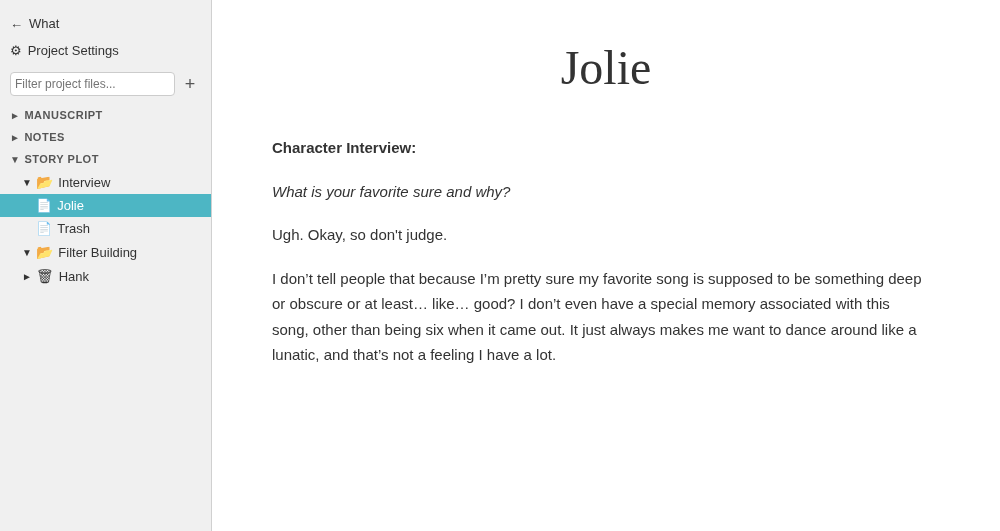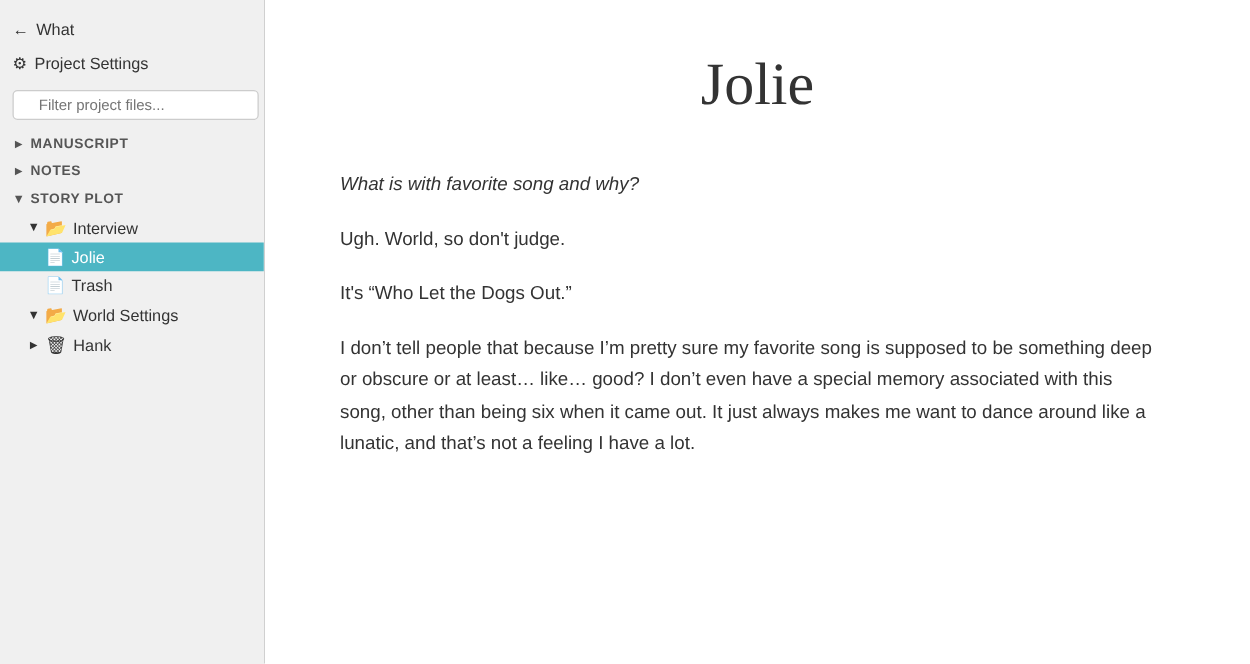--- a/index.html
+++ b/index.html
@@ -47,21 +47,21 @@
       display: flex;
       align-items: center;
       gap: 4px;
       margin: 8px 0;
     }
 
     .filter-input {
       flex: 1;
       border: 1px solid #ccc;
       border-radius: 4px;
-      padding: 4px 20px;
+      padding: 4px 4px;
       font-size: 12px;
       background: #fff;
       color: #0f766e;
       outline: none;
     }
 
     .add-btn {
       width: 22px;
       height: 22px;
       background: none;
@@ -213,34 +213,36 @@
     </div>
 
     <div class="nav-item indent-2">
       <span class="doc-icon">📄</span>
       <span>Trash</span>
     </div>
 
     <div class="nav-item indent-1">
       <span class="arrow">▼</span>
       <span class="folder-icon">📂</span>
-      <span>World Settings</span>
+      <span>Filter Building</span>
     </div>
 
     <div class="nav-item indent-1">
       <span class="arrow">►</span>
       <span class="folder-icon">🗑</span>
       <span>Hank</span>
     </div>
   </div>
 </div>
 
 <div id="main">
   <h1 class="doc-title">Jolie</h1>
   <div class="doc-content">
     <p>
-      <span class="italic">What is with favorite song and why?</span>
+      <span class="section-header">Character Interview:</span>
     </p>
-    <p>Ugh. World, so don't judge.</p>
-    <p>It's “Who Let the Dogs Out.”</p>
+    <p>
+      <span class="italic">What is your favorite sure and why?</span>
+    </p>
+    <p>Ugh. Okay, so don't judge.</p>
     <p>I don’t tell people that because I’m pretty sure my favorite song is supposed to be something deep or obscure or at least… like… good? I don’t even have a special memory associated with this song, other than being six when it came out. It just always makes me want to dance around like a lunatic, and that’s not a feeling I have a lot.</p>
   </div>
 </div>
 
 </body></html>

